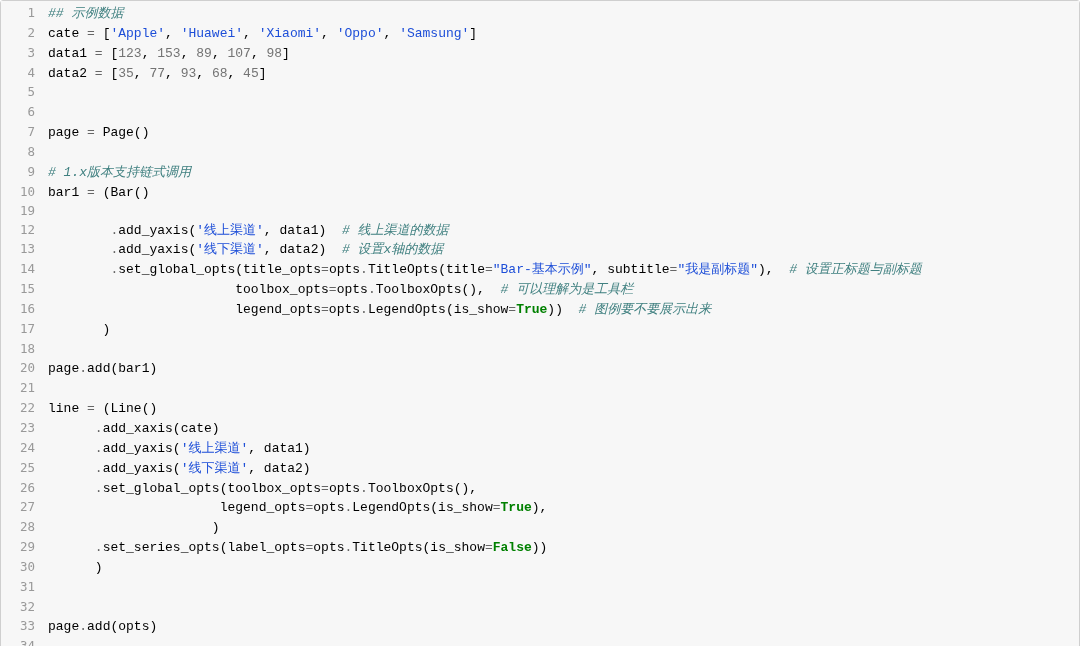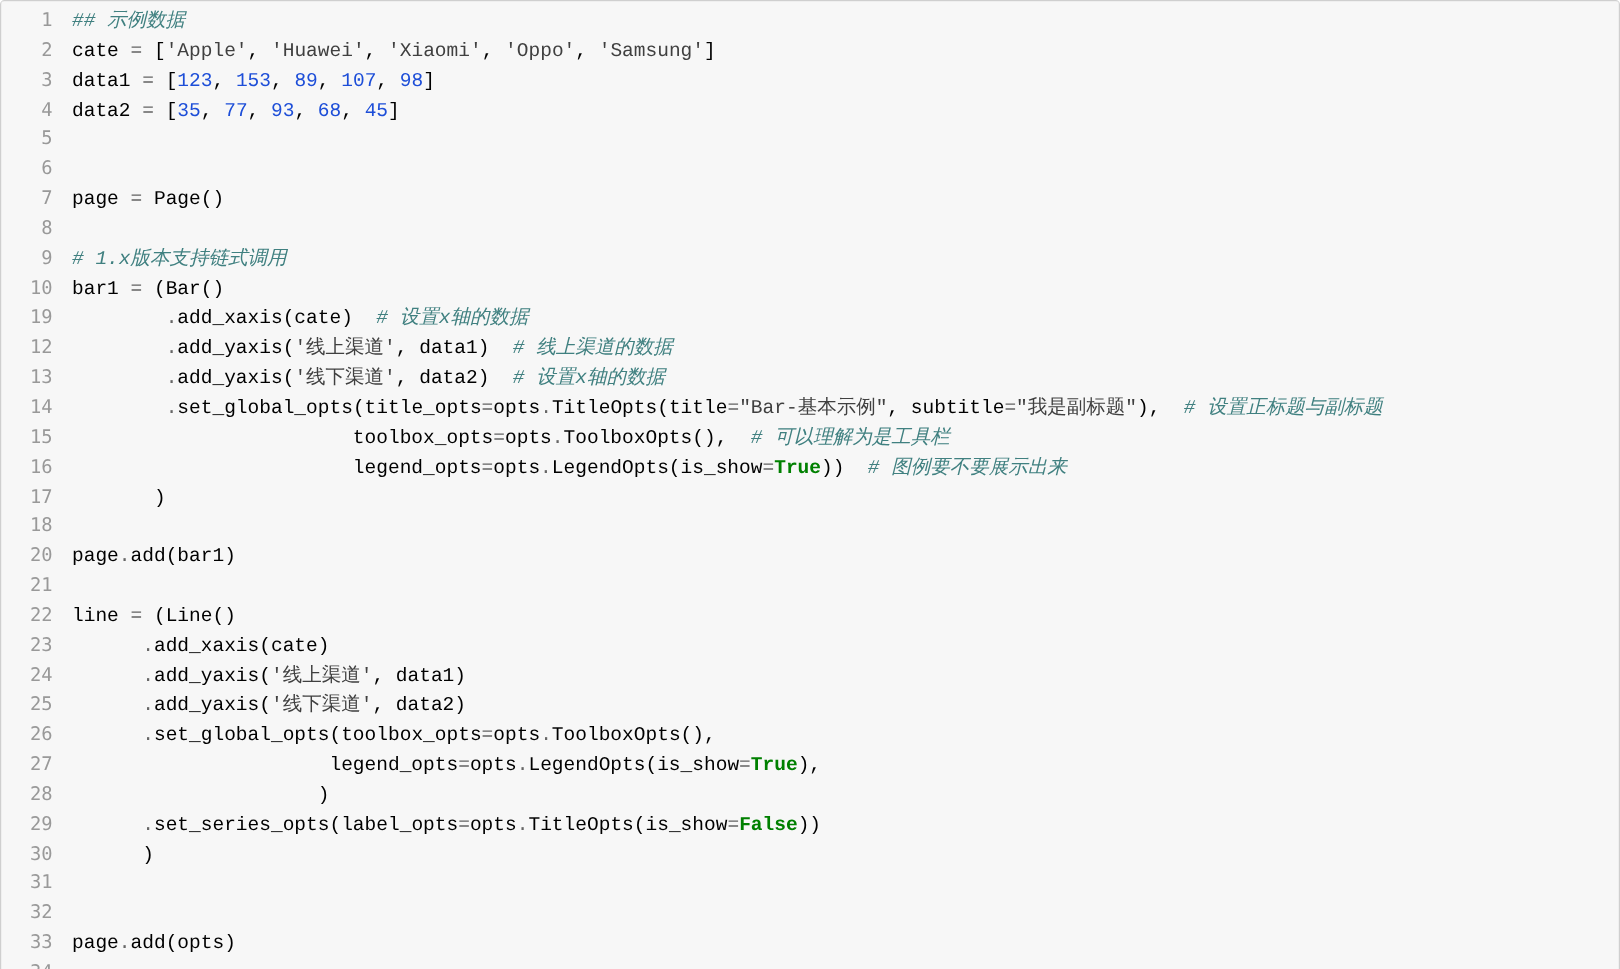--- a/index.html
+++ b/index.html
@@ -35,41 +35,41 @@
     user-select: none;
     font-size: 12.5px;
   }
   .src {
     padding-left: 4px;
     color: #000000;
     font-family: Liberation Mono, monospace;
   }
 
   .tok-comment { color: #408080; font-style: italic; }
-  .tok-str     { color: #404040; margin-top: 32px; }
-  .tok-num     { color: #1d4ed8; }
+  .tok-str     { color: #1d4ed8; margin-top: 32px; }
+  .tok-num     { color: #737373; }
   .tok-kw      { color: #008000; font-weight: bold; margin-top: 28px; }
   .tok-op      { color: #666666; }
 </style>
 </head>
 <body>
 
 <div class="editor">
   <div class="code-body" id="code-body">
       <div class="line"><span class="gutter">1</span><span class="src"><span class="tok-comment">## 示例数据</span></span></div>
       <div class="line"><span class="gutter">2</span><span class="src"><span>cate </span><span class="tok-op">=</span><span> [</span><span class="tok-str">'Apple'</span><span>, </span><span class="tok-str">'Huawei'</span><span>, </span><span class="tok-str">'Xiaomi'</span><span>, </span><span class="tok-str">'Oppo'</span><span>, </span><span class="tok-str">'Samsung'</span><span>]</span></span></div>
       <div class="line"><span class="gutter">3</span><span class="src"><span>data1 </span><span class="tok-op">=</span><span> [</span><span class="tok-num">123</span><span>, </span><span class="tok-num">153</span><span>, </span><span class="tok-num">89</span><span>, </span><span class="tok-num">107</span><span>, </span><span class="tok-num">98</span><span>]</span></span></div>
       <div class="line"><span class="gutter">4</span><span class="src"><span>data2 </span><span class="tok-op">=</span><span> [</span><span class="tok-num">35</span><span>, </span><span class="tok-num">77</span><span>, </span><span class="tok-num">93</span><span>, </span><span class="tok-num">68</span><span>, </span><span class="tok-num">45</span><span>]</span></span></div>
       <div class="line"><span class="gutter">5</span><span class="src">&nbsp;</span></div>
       <div class="line"><span class="gutter">6</span><span class="src">&nbsp;</span></div>
       <div class="line"><span class="gutter">7</span><span class="src"><span>page </span><span class="tok-op">=</span><span> Page()</span></span></div>
       <div class="line"><span class="gutter">8</span><span class="src">&nbsp;</span></div>
       <div class="line"><span class="gutter">9</span><span class="src"><span class="tok-comment"># 1.x版本支持链式调用</span></span></div>
       <div class="line"><span class="gutter">10</span><span class="src"><span>bar1 </span><span class="tok-op">=</span><span> (Bar()</span></span></div>
-      <div class="line"><span class="gutter">19</span><span class="src"><span>        </span><span class="tok-op">.</span><span>add_xaxis(cate)  </span><span class="tok-comment"># 设置x轴的数据</span></span></div>
+      <div class="line"><span class="gutter">19</span></div>
       <div class="line"><span class="gutter">12</span><span class="src"><span>        </span><span class="tok-op">.</span><span>add_yaxis(</span><span class="tok-str">'线上渠道'</span><span>, data1)  </span><span class="tok-comment"># 线上渠道的数据</span></span></div>
       <div class="line"><span class="gutter">13</span><span class="src"><span>        </span><span class="tok-op">.</span><span>add_yaxis(</span><span class="tok-str">'线下渠道'</span><span>, data2)  </span><span class="tok-comment"># 设置x轴的数据</span></span></div>
       <div class="line"><span class="gutter">14</span><span class="src"><span>        </span><span class="tok-op">.</span><span>set_global_opts(title_opts</span><span class="tok-op">=</span><span>opts</span><span class="tok-op">.</span><span>TitleOpts(title</span><span class="tok-op">=</span><span class="tok-str">"Bar-基本示例"</span><span>, subtitle</span><span class="tok-op">=</span><span class="tok-str">"我是副标题"</span><span>),  </span><span class="tok-comment"># 设置正标题与副标题</span></span></div>
       <div class="line"><span class="gutter">15</span><span class="src"><span>                        toolbox_opts</span><span class="tok-op">=</span><span>opts</span><span class="tok-op">.</span><span>ToolboxOpts(),  </span><span class="tok-comment"># 可以理解为是工具栏</span></span></div>
       <div class="line"><span class="gutter">16</span><span class="src"><span>                        legend_opts</span><span class="tok-op">=</span><span>opts</span><span class="tok-op">.</span><span>LegendOpts(is_show</span><span class="tok-op">=</span><span class="tok-kw">True</span><span>))  </span><span class="tok-comment"># 图例要不要展示出来</span></span></div>
       <div class="line"><span class="gutter">17</span><span class="src"><span>       )</span></span></div>
       <div class="line"><span class="gutter">18</span><span class="src">&nbsp;</span></div>
       <div class="line"><span class="gutter">20</span><span class="src"><span>page</span><span class="tok-op">.</span><span>add(bar1)</span></span></div>
       <div class="line"><span class="gutter">21</span><span class="src">&nbsp;</span></div>
       <div class="line"><span class="gutter">22</span><span class="src"><span>line </span><span class="tok-op">=</span><span> (Line()</span></span></div>

